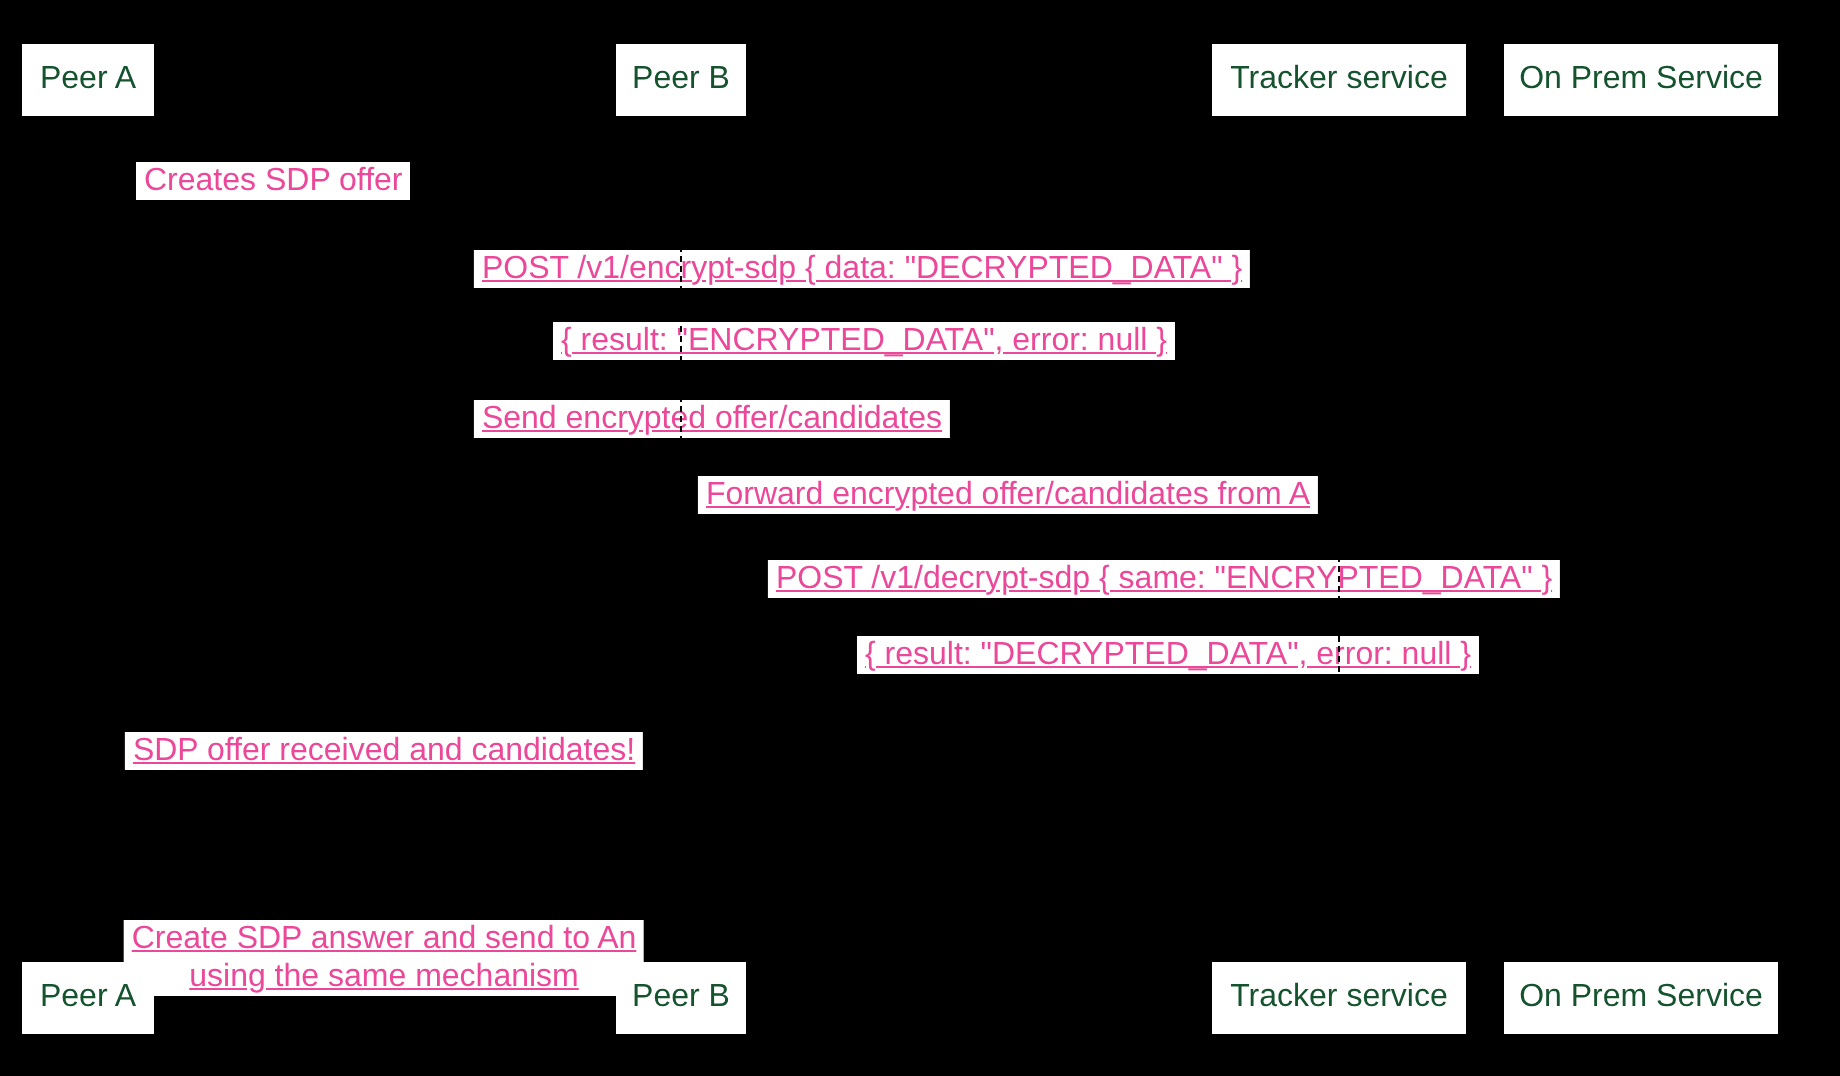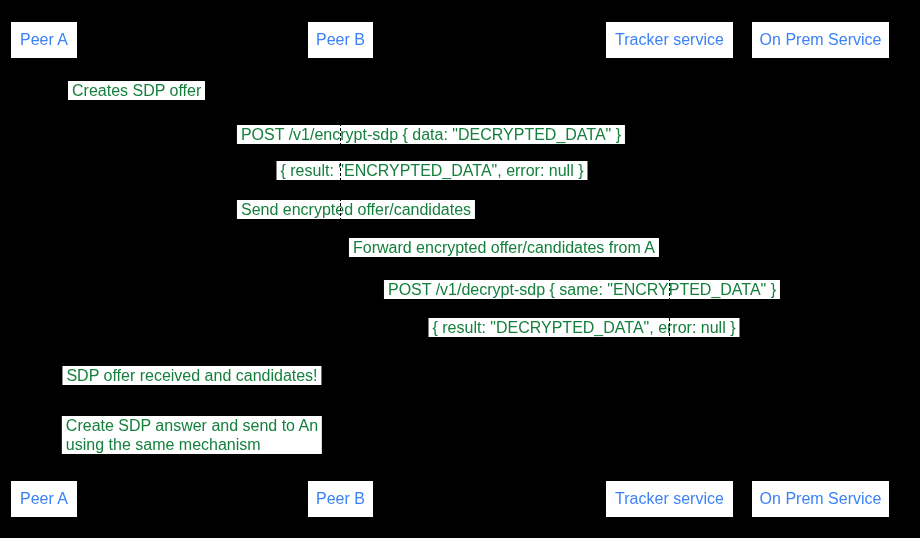--- a/index.html
+++ b/index.html
@@ -14,51 +14,54 @@
   .stage {
     position: relative;
     width: 920px;
     height: 538px;
     background: #000000;
   }
   .actor {
     position: absolute;
     height: 36px;
     background: #ffffff;
-    color: #3b82f6;
+    color: #14532d;
     display: flex;
     align-items: center;
     justify-content: center;
     font-size: 16px;
     white-space: nowrap;
     z-index: 3;
   }
   .lifeline {
     position: absolute;
     top: 58px;
     height: 423px;
     width: 0;
     border-left: 1px dashed #000000;
     z-index: 2;
   }
   .msg {
     position: absolute;
     background: #ffffff;
-    color: #15803d;
+    color: #ec4899;
     font-size: 16px;
     line-height: 19px;
     padding: 0 4px;
     white-space: nowrap;
     z-index: 1;
   }
   .msg.centered {
     transform: translateX(-50%);
+    text-decoration: underline;
   }
   .msg.multiline {
     white-space: pre-line;
+    text-align: center;
+    margin-top: 44px;
   }
 </style>
 </head>
 <body>
 
 <div class="stage">
 
   <div class="actor" style="left:11px; top:22px; width:66px;">
     <span>Peer A</span>
   </div>

